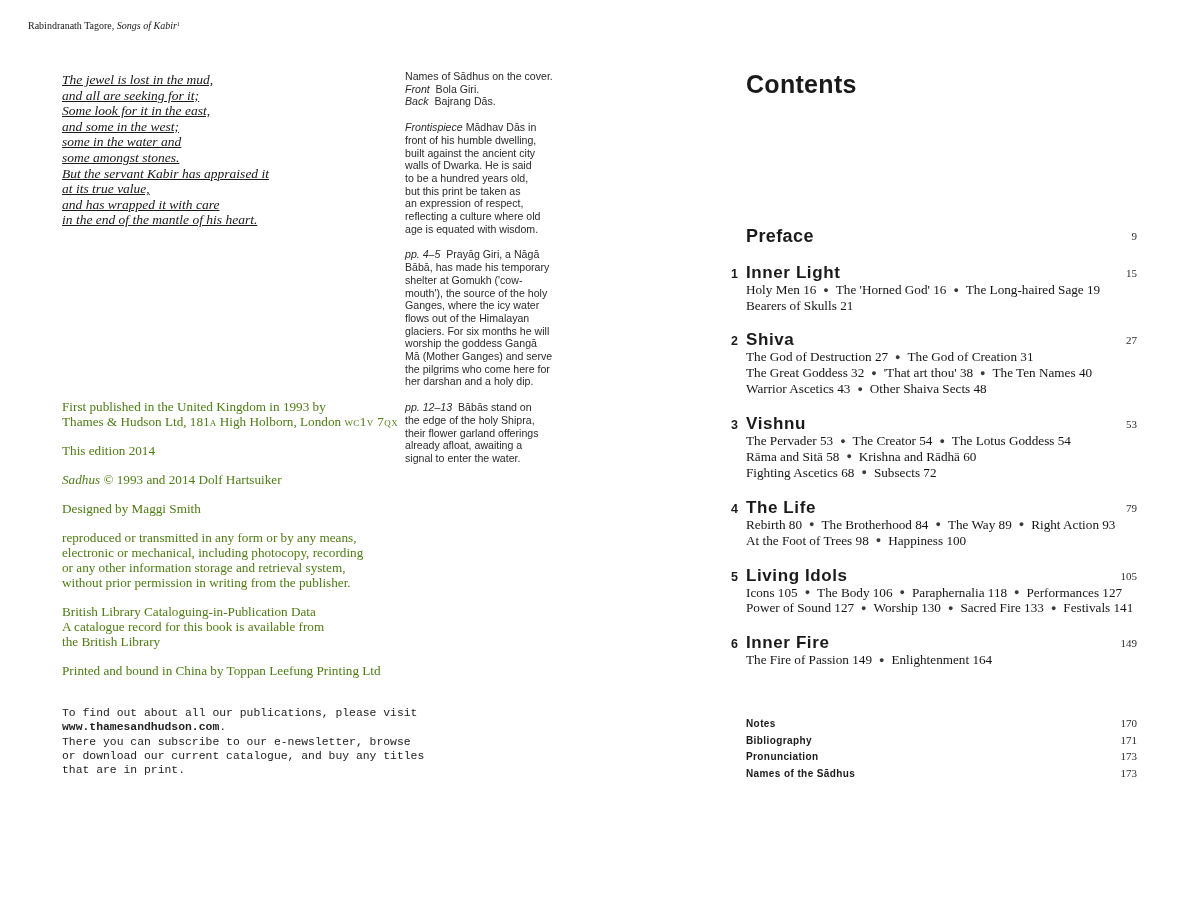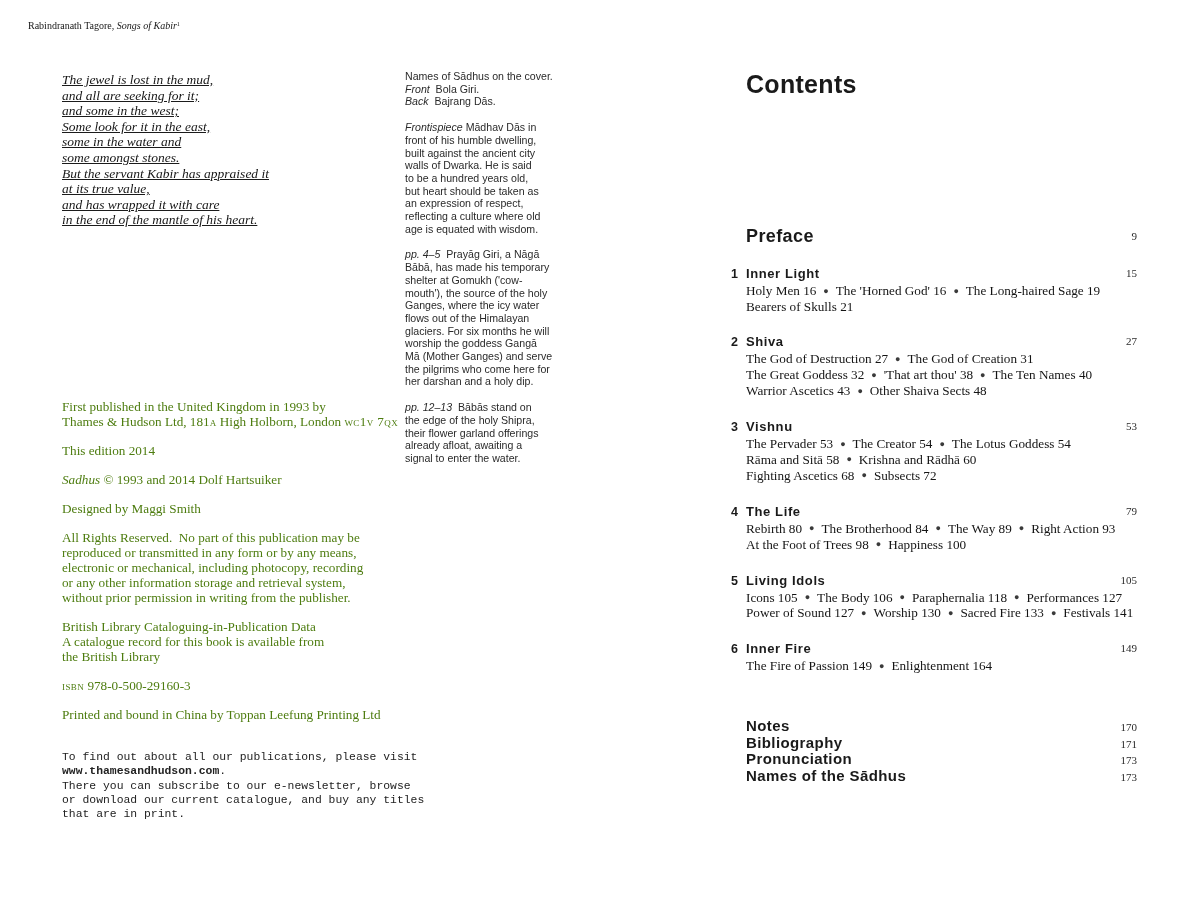--- a/index.html
+++ b/index.html
@@ -62,21 +62,21 @@
     letter-spacing: 0.3px; color: #1a1a1a;
   }
   #toc { position: absolute; left: 0; top: 211px; width: 406px; }
   .toc-entry { position: relative; padding-left: 15px; margin-bottom: 18px; }
   .entry-head { line-height: 18px; }
   .front-label, .entry-title {
     font-family: "Liberation Sans", sans-serif;
     font-weight: bold; color: #1a1a1a;
   }
   .front-label { font-size: 18px; letter-spacing: 0.4px; }
-  .entry-title { font-size: 13px; letter-spacing: 0.6px; text-align: right; }
+  .entry-title { font-size: 17px; letter-spacing: 0.6px; text-align: right; }
   .entry-num {
     position: absolute; left: 0; top: 3px;
     font-family: "Liberation Sans", sans-serif;
     font-weight: bold; font-size: 12.5px; color: #1a1a1a;
   }
   .entry-page {
     position: absolute; right: 0; top: 3px;
     font-family: "Liberation Serif", serif;
     font-size: 11px; color: #2b2b2b;
   }
@@ -88,34 +88,34 @@
     display: inline-block; font-size: 9px; vertical-align: 1.5px;
     color: #3a3a3a; margin: 0 7px;
   }
   #backmatter { position: absolute; left: 0; top: 701px; width: 406px; }
   .bm-row {
     display: flex; justify-content: space-between; align-items: baseline;
     padding-left: 15px; height: 16.6px;
   }
   .bm-label {
     font-family: "Liberation Sans", sans-serif;
-    font-weight: bold; font-size: 15px; letter-spacing: 0.4px; color: #1a1a1a;
+    font-weight: bold; font-size: 10px; letter-spacing: 0.4px; color: #1a1a1a;
   }
   .bm-page { font-family: "Liberation Serif", serif; font-size: 11px; color: #2b2b2b; }
 </style>
 </head>
 <body>
 
 <div class="spread">
 
   <div id="poem-block">
       <div class="poem-line">The jewel is lost in the mud,</div>
       <div class="poem-line">and all are seeking for it;</div>
+      <div class="poem-line">Some look for it in the east,</div>
       <div class="poem-line">and some in the west;</div>
-      <div class="poem-line">Some look for it in the east,</div>
       <div class="poem-line">some in the water and</div>
       <div class="poem-line">some amongst stones.</div>
       <div class="poem-line">But the servant Kabir has appraised it</div>
       <div class="poem-line">at its true value,</div>
       <div class="poem-line">and has wrapped it with care</div>
       <div class="poem-line">in the end of the mantle of his heart.</div>
     </div>
   <div id="attribution"><span>Rabindranath Tagore, </span><span class="s-i">Songs of Kabir</span><span class="s-sup">1</span></div>
   <div id="imprint">
       <div class="imprint-p">
@@ -125,33 +125,29 @@
       <div class="imprint-p">
         <div class="imprint-line"><span>This edition 2014</span></div>
       </div>
       <div class="imprint-p">
         <div class="imprint-line"><span class="s-i">Sadhus</span><span> © 1993 and 2014 Dolf Hartsuiker</span></div>
       </div>
       <div class="imprint-p">
         <div class="imprint-line"><span>Designed by Maggi Smith</span></div>
       </div>
       <div class="imprint-p">
-        <div class="imprint-line"><span>All Rights Reserved.  No part of this publication may be</span></div>
         <div class="imprint-line"><span>reproduced or transmitted in any form or by any means,</span></div>
         <div class="imprint-line"><span>electronic or mechanical, including photocopy, recording</span></div>
         <div class="imprint-line"><span>or any other information storage and retrieval system,</span></div>
         <div class="imprint-line"><span>without prior permission in writing from the publisher.</span></div>
       </div>
       <div class="imprint-p">
         <div class="imprint-line"><span>British Library Cataloguing-in-Publication Data</span></div>
         <div class="imprint-line"><span>A catalogue record for this book is available from</span></div>
         <div class="imprint-line"><span>the British Library</span></div>
-      </div>
-      <div class="imprint-p">
-        <div class="imprint-line"><span class="s-sc">isbn</span><span> 978-0-500-29160-3</span></div>
       </div>
       <div class="imprint-p">
         <div class="imprint-line"><span>Printed and bound in China by Toppan Leefung Printing Ltd</span></div>
       </div>
       <div class="imprint-p sans-block">
         <div class="imprint-line"><span>To find out about all our publications, please visit</span></div>
         <div class="imprint-line"><span class="s-b">www.thamesandhudson.com</span><span>.</span></div>
         <div class="imprint-line"><span>There you can subscribe to our e-newsletter, browse</span></div>
         <div class="imprint-line"><span>or download our current catalogue, and buy any titles</span></div>
         <div class="imprint-line"><span>that are in print.</span></div>
@@ -163,21 +159,21 @@
         <div class="caption-line"><span>Names of Sādhus on the cover.</span></div>
         <div class="caption-line"><span class="s-i">Front</span><span>  Bola Giri.</span></div>
         <div class="caption-line"><span class="s-i">Back</span><span>  Bajrang Dās.</span></div>
       </div>
       <div class="caption-p">
         <div class="caption-line"><span class="s-i">Frontispiece</span><span> Mādhav Dās in</span></div>
         <div class="caption-line"><span>front of his humble dwelling,</span></div>
         <div class="caption-line"><span>built against the ancient city</span></div>
         <div class="caption-line"><span>walls of Dwarka. He is said</span></div>
         <div class="caption-line"><span>to be a hundred years old,</span></div>
-        <div class="caption-line"><span>but heart should be taken as</span></div>
+        <div class="caption-line"><span>but this print be taken as</span></div>
         <div class="caption-line"><span>an expression of respect,</span></div>
         <div class="caption-line"><span>reflecting a culture where old</span></div>
         <div class="caption-line"><span>age is equated with wisdom.</span></div>
       </div>
       <div class="caption-p">
         <div class="caption-line"><span class="s-i">pp. 4–5</span><span>  Prayāg Giri, a Nāgā</span></div>
         <div class="caption-line"><span>Bābā, has made his temporary</span></div>
         <div class="caption-line"><span>shelter at Gomukh ('cow-</span></div>
         <div class="caption-line"><span>mouth'), the source of the holy</span></div>
         <div class="caption-line"><span>Ganges, where the icy water</span></div>

